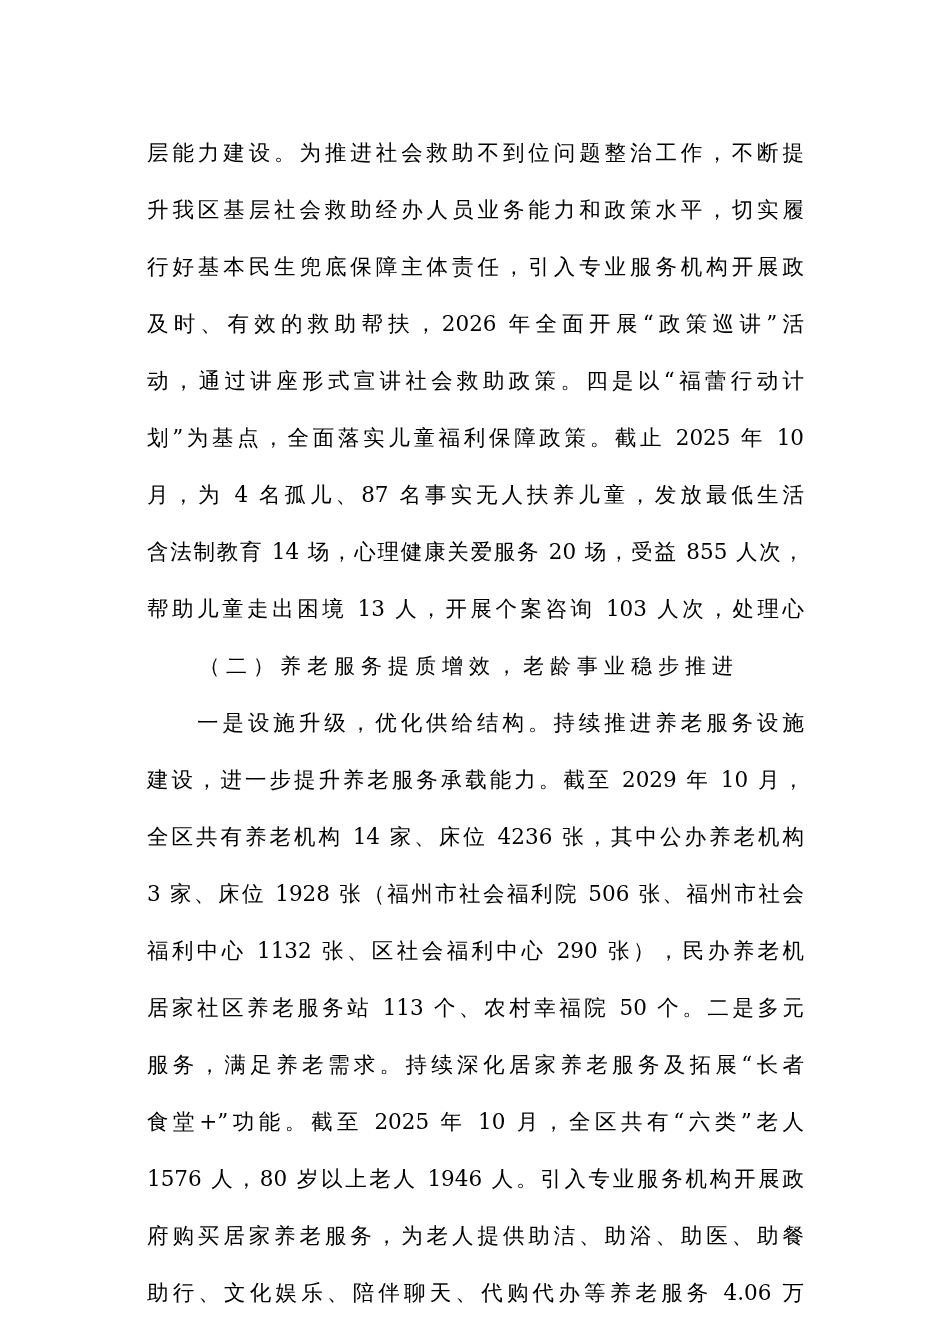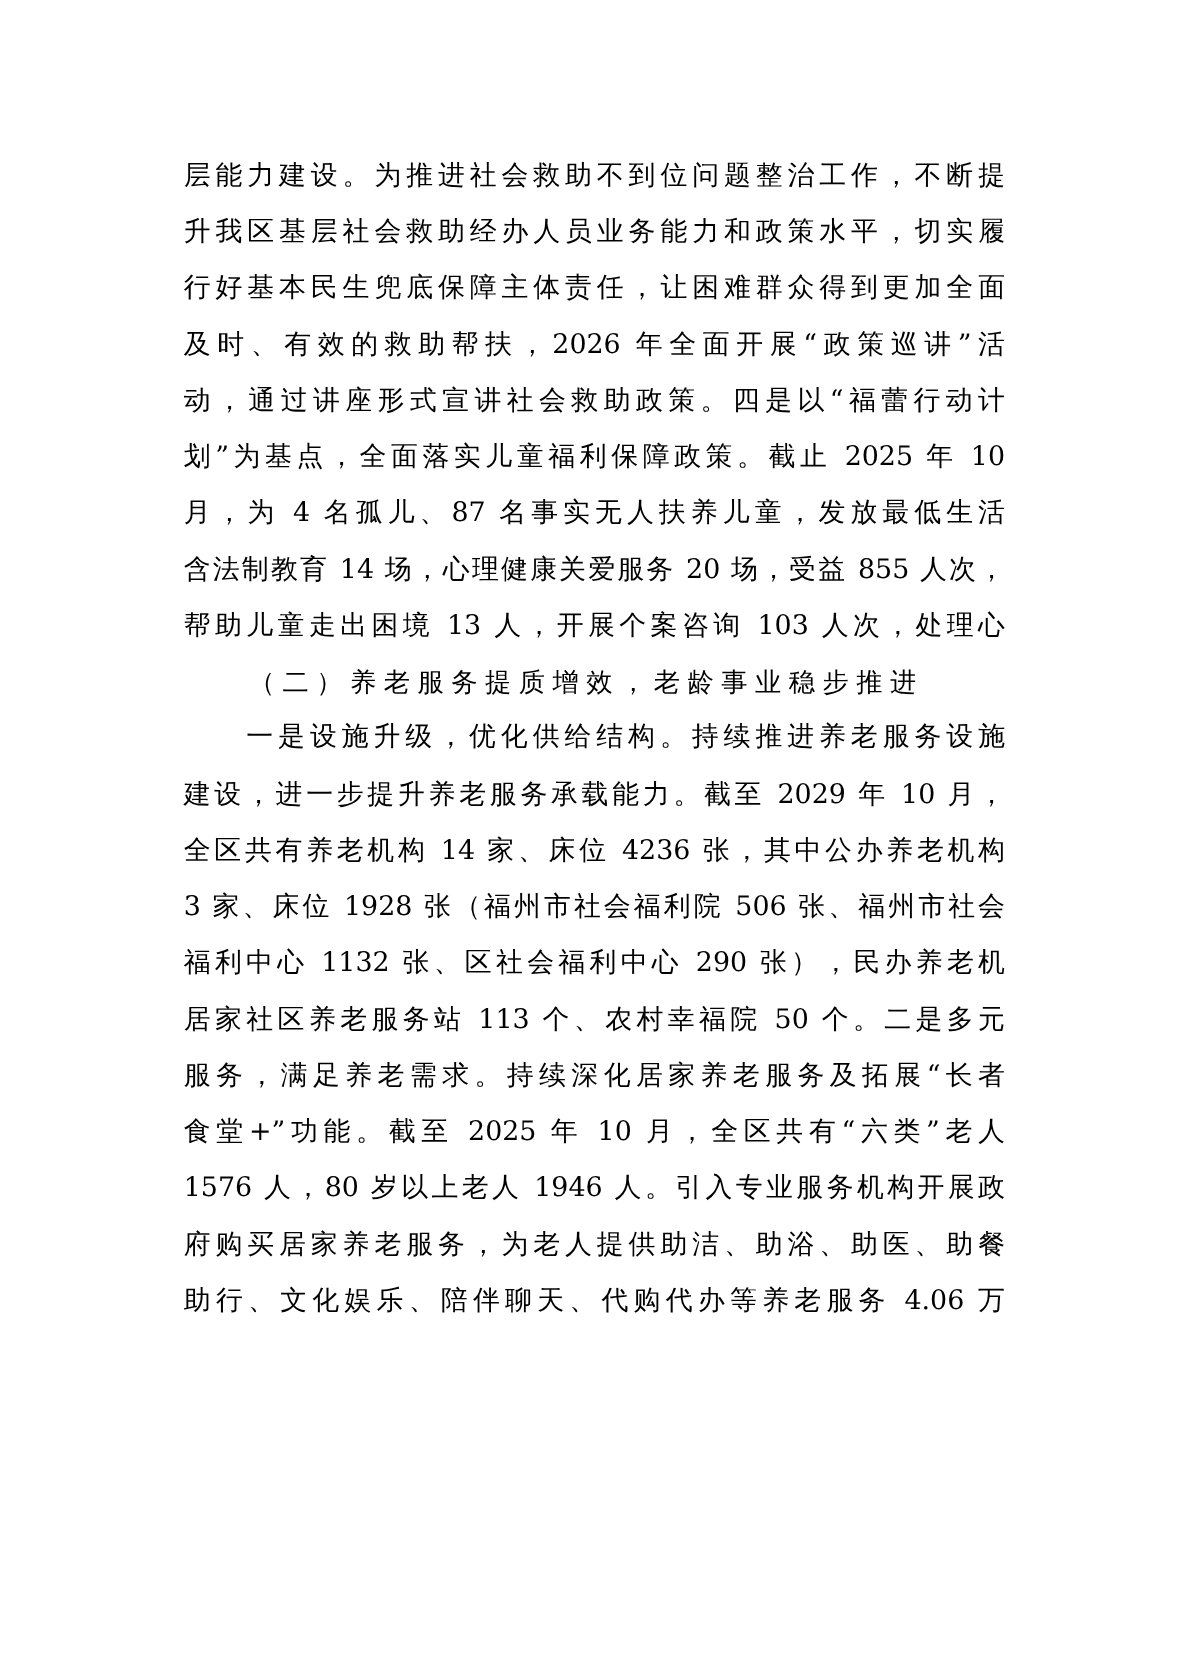--- a/index.html
+++ b/index.html
@@ -22,46 +22,46 @@
     font-family: "DejaVu Serif", "Liberation Serif", serif;
   }
   .line {
     height: 45px;
     line-height: 34px;
     font-size: 21.5px;
     white-space: nowrap;
     text-align: justify;
     text-align-last: justify;
     letter-spacing: 0;
+    margin-top: 12px;
   }
   .line.last {
     text-align-last: left;
     letter-spacing: 10.5px;
   }
   .line.indent {
     padding-left: 50px;
-    font-family: Liberation Mono, monospace;
   }
   .line.heading {
     padding-left: 52px;
     text-align-last: left;
     letter-spacing: 6px;
     font-family: "DejaVu Sans", "Liberation Sans", sans-serif;
     font-size: 21px;
   }
 </style>
 </head>
 <body>
 
 <div class="page">
 
   <div>
     <div class="line">层能力建设。为推进社会救助不到位问题整治工作，不断提</div>
     <div class="line">升我区基层社会救助经办人员业务能力和政策水平，切实履</div>
-    <div class="line">行好基本民生兜底保障主体责任，让困难群众得到更加全面</div>
+    <div class="line">行好基本民生兜底保障主体责任，引入专业服务机构开展政</div>
     <div class="line">及时、有效的救助帮扶，2026 年全面开展“政策巡讲”活</div>
     <div class="line">动，通过讲座形式宣讲社会救助政策。四是以“福蕾行动计</div>
     <div class="line">划”为基点，全面落实儿童福利保障政策。截止 2025 年 10</div>
     <div class="line">月，为 4 名孤儿、87 名事实无人扶养儿童，发放最低生活</div>
     <div class="line">含法制教育 14 场，心理健康关爱服务 20 场，受益 855 人次，</div>
     <div class="line">帮助儿童走出困境 13 人，开展个案咨询 103 人次，处理心</div>
   </div>
 
   <div>
     <div class="line heading">（二）养老服务提质增效，老龄事业稳步推进</div>

